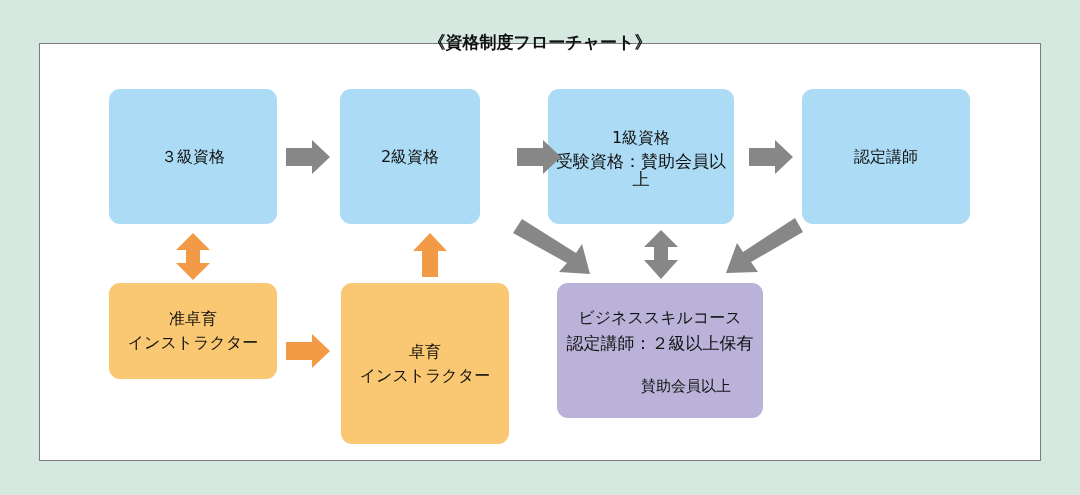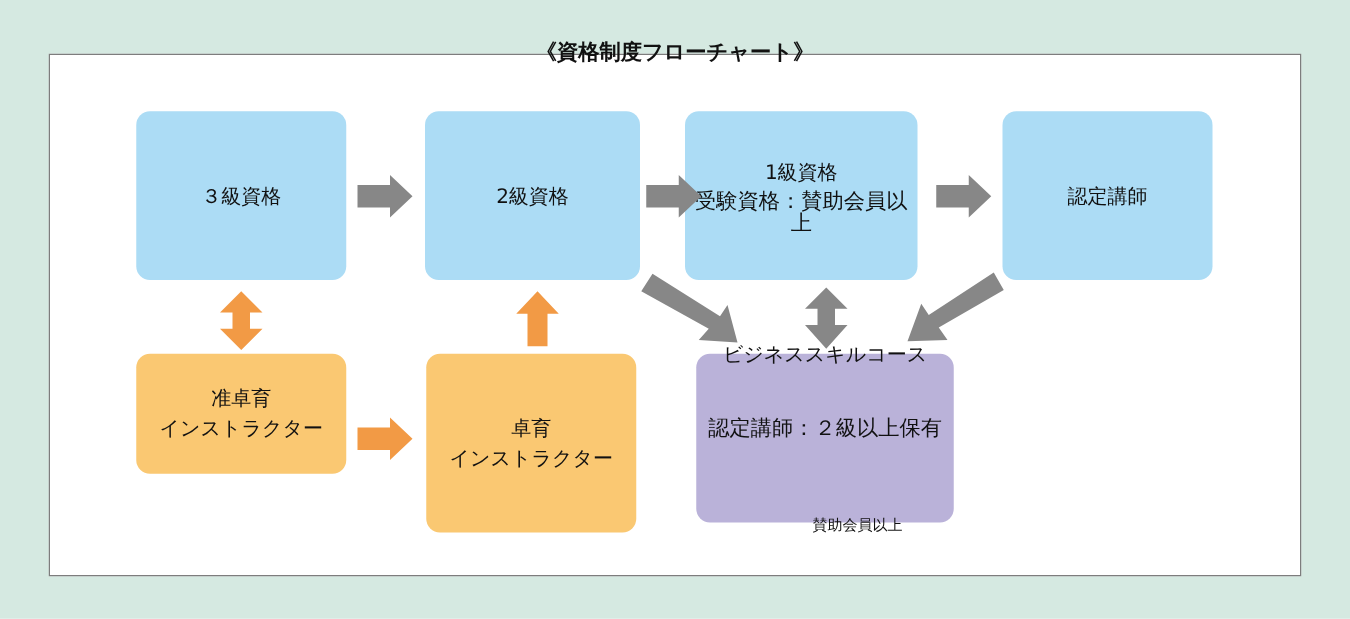--- a/index.html
+++ b/index.html
@@ -17,58 +17,58 @@
     font-size:17px; color:#111; line-height:22px;
   }
   .title span { background:transparent; padding:0 2px; }
   .box {
     position:absolute; border-radius:11px; box-sizing:border-box;
     display:flex; flex-direction:column; align-items:center; justify-content:center;
     color:#111; text-align:center;
   }
   .blue { background:#acdcf5; }
   .orange { background:#fac872; }
-  .purple { background:#bab2d9;gap:34px; }
+  .purple { background:#bab2d9; }
   .main { font-size:16px; line-height:24px; }
   .sub { font-size:17px; line-height:18px; margin-top:2px; }
-  .sub2 { font-size:12px; line-height:18px;margin-top:25px; }
+  .sub2 { font-size:15px; line-height:18px;margin-top:25px; }
   svg.arrows { position:absolute; left:0; top:0; }
 </style>
 </head>
 <body>
 
 <div class="panel"></div>
 
 <div class="title">
   <span>《資格制度フローチャート》</span>
 </div>
 
 <div class="box blue" style="left:109px;top:89px;width:168px;height:135px;text-align:right;">
   <div class="main">３級資格</div>
 </div>
 
-<div class="box blue" style="left:340px;top:89px;width:172px;height:135px;">
+<div class="box blue" style="left:340px;top:89px;width:140px;height:135px;">
   <div class="main">2級資格</div>
 </div>
 
 <div class="box blue" style="left:548px;top:89px;width:186px;height:135px;">
   <div class="main">1級資格</div>
   <div class="sub">受験資格：賛助会員以上</div>
 </div>
 
 <div class="box blue" style="left:802px;top:89px;width:168px;height:135px;text-align:center;">
   <div class="main">認定講師</div>
 </div>
 
 <div class="box orange" style="left:109px;top:283px;width:168px;height:96px;">
   <div class="main">准卓育</div>
   <div class="main">インストラクター</div>
 </div>
 
-<div class="box orange" style="left:341px;top:283px;width:168px;height:143px;">
+<div class="box orange" style="left:341px;top:283px;width:168px;height:161px;">
   <div class="main">卓育</div>
   <div class="main">インストラクター</div>
 </div>
 
 <div class="box purple" style="left:557px;top:283px;width:206px;height:135px;">
   <div class="main">ビジネススキルコース</div>
   <div class="sub" style="margin-top:4px;">認定講師：２級以上保有</div>
   <div class="sub2" style="padding-left:52px;">賛助会員以上</div>
 </div>
 

